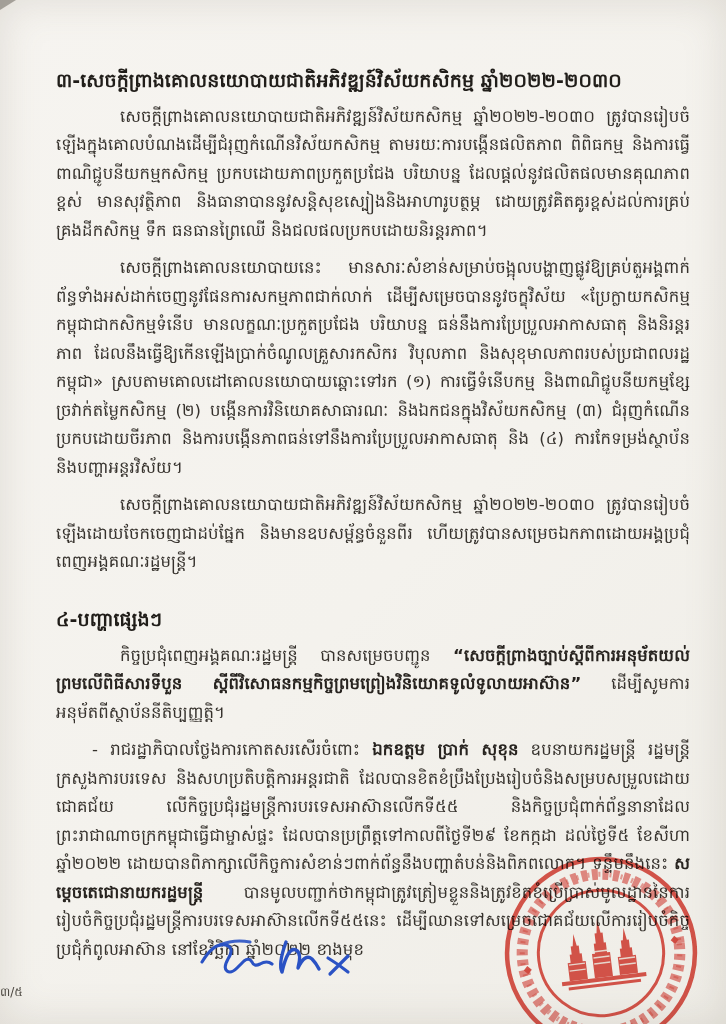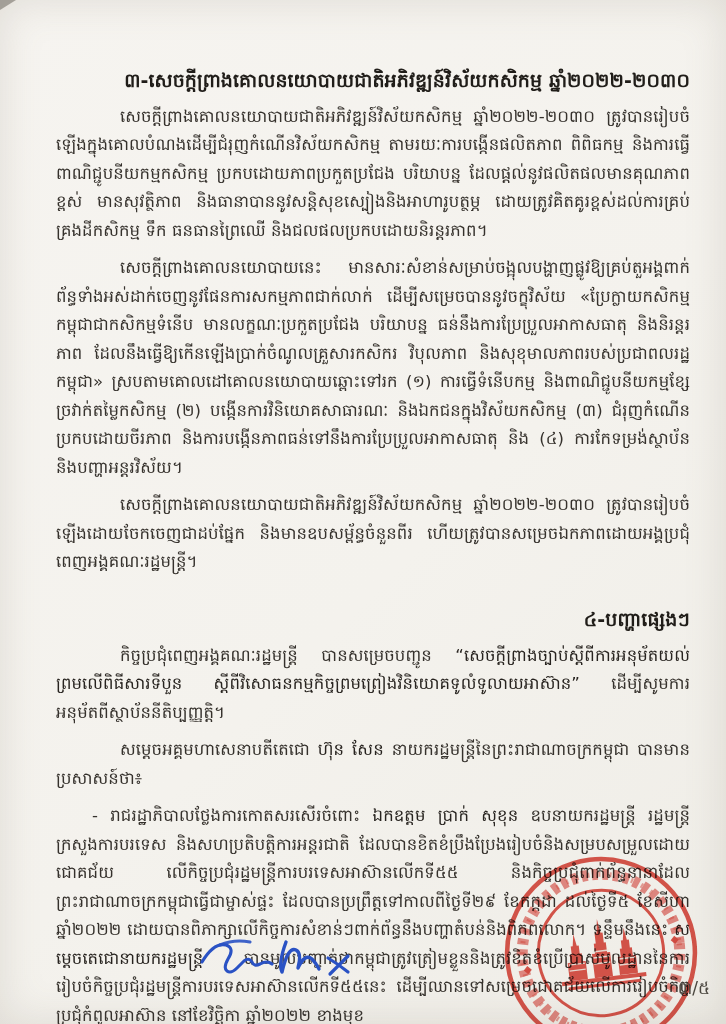--- a/index.html
+++ b/index.html
@@ -19,56 +19,55 @@
     background:#6b675f;clip-path:polygon(0 0,100% 0,0 100%);
     opacity:.55;
   }
   .content{
     position:absolute;top:66px;left:56px;right:36px;
     font-size:16.5px;line-height:1.73;text-align:justify;
     letter-spacing:.1px;
   }
   h1,h2{
     font-size:19px;line-height:1.5;margin:0 0 8px 0;
-    color:#201d19;font-weight:bold;text-align:right;
+    color:#201d19;font-weight:bold;text-align:left;
   }
   h2{margin-top:28px;}
   p{margin:0 0 9px 0;text-indent:64px;}
   p.bullet{text-indent:36px;}
-  .bd{font-weight:normal;color:#27231f;}
+  .bd{font-weight:bold;color:#27231f;}
   .signature{
     position:absolute;left:196px;top:928px;width:170px;height:64px;
     pointer-events:none;
   }
   .stamp{
     position:absolute;left:500px;top:852px;width:202px;height:202px;
     transform:rotate(-7deg);
     mix-blend-mode:multiply;opacity:.9;
     pointer-events:none;
   }
   .page-number{
-    position:absolute;bottom:22px;left:0;right:16px;
-    text-align:right;font-size:17px;color:#4a463f;
+    position:absolute;bottom:22px;left:0;right:4px;
+    text-align:left;font-size:12px;color:#4a463f;
   }
 </style>
 </head>
 <body>
 
 <div class="page">
   <div class="corner-artifact"></div>
 
   <div class="content">
     <h1>៣-សេចក្តីព្រាងគោលនយោបាយជាតិអភិវឌ្ឍន៍វិស័យកសិកម្ម ឆ្នាំ២០២២-២០៣០</h1>
     <p>សេចក្តីព្រាងគោលនយោបាយជាតិអភិវឌ្ឍន៍វិស័យកសិកម្ម ឆ្នាំ២០២២-២០៣០ ត្រូវបានរៀបចំឡើងក្នុងគោលបំណងដើម្បីជំរុញកំណើនវិស័យកសិកម្ម តាមរយៈការបង្កើនផលិតភាព ពិពិធកម្ម និងការធ្វើពាណិជ្ជូបនីយកម្មកសិកម្ម ប្រកបដោយភាពប្រកួតប្រជែង បរិយាបន្ន ដែលផ្តល់នូវផលិតផលមានគុណភាពខ្ពស់ មានសុវត្ថិភាព និងធានាបាននូវសន្តិសុខស្បៀងនិងអាហារូបត្ថម្ភ ដោយត្រូវគិតគូរខ្ពស់ដល់ការគ្រប់គ្រងដីកសិកម្ម ទឹក ធនធានព្រៃឈើ និងជលផលប្រកបដោយនិរន្តរភាព។</p>
     <p>សេចក្តីព្រាងគោលនយោបាយនេះ មានសារៈសំខាន់សម្រាប់ចង្អុលបង្ហាញផ្លូវឱ្យគ្រប់តួអង្គពាក់ព័ន្ធទាំងអស់ដាក់ចេញនូវផែនការសកម្មភាពជាក់លាក់ ដើម្បីសម្រេចបាននូវចក្ខុវិស័យ «ប្រែក្លាយកសិកម្មកម្ពុជាជាកសិកម្មទំនើប មានលក្ខណៈប្រកួតប្រជែង បរិយាបន្ន ធន់នឹងការប្រែប្រួលអាកាសធាតុ និងនិរន្តរភាព ដែលនឹងធ្វើឱ្យកើនឡើងប្រាក់ចំណូលគ្រួសារកសិករ វិបុលភាព និងសុខុមាលភាពរបស់ប្រជាពលរដ្ឋកម្ពុជា» ស្របតាមគោលដៅគោលនយោបាយឆ្ពោះទៅរក (១) ការធ្វើទំនើបកម្ម និងពាណិជ្ជូបនីយកម្មខ្សែច្រវាក់តម្លៃកសិកម្ម (២) បង្កើនការវិនិយោគសាធារណៈ និងឯកជនក្នុងវិស័យកសិកម្ម (៣) ជំរុញកំណើនប្រកបដោយចីរភាព និងការបង្កើនភាពធន់ទៅនឹងការប្រែប្រួលអាកាសធាតុ និង (៤) ការកែទម្រង់ស្ថាប័ន និងបញ្ហាអន្តរវិស័យ។</p>
     <p>សេចក្តីព្រាងគោលនយោបាយជាតិអភិវឌ្ឍន៍វិស័យកសិកម្ម ឆ្នាំ២០២២-២០៣០ ត្រូវបានរៀបចំឡើងដោយចែកចេញជាដប់ផ្នែក និងមានឧបសម្ព័ន្ធចំនួនពីរ ហើយត្រូវបានសម្រេចឯកភាពដោយអង្គប្រជុំពេញអង្គគណៈរដ្ឋមន្ត្រី។</p>
 
     <h2>៤-បញ្ហាផ្សេងៗ</h2>
     <p><span>កិច្ចប្រជុំពេញអង្គគណៈរដ្ឋមន្ត្រី បានសម្រេចបញ្ជូន </span><span class="bd">“សេចក្តីព្រាងច្បាប់ស្តីពីការអនុម័តយល់ព្រមលើពិធីសារទីបួន ស្តីពីវិសោធនកម្មកិច្ចព្រមព្រៀងវិនិយោគទូលំទូលាយអាស៊ាន”</span><span> ដើម្បីសូមការអនុម័តពីស្ថាប័ននីតិប្បញ្ញត្តិ។</span></p>
-    <p><span>សម្តេចអគ្គមហាសេនាបតីតេជោ </span><span class="bd">ហ៊ុន សែន</span><span> នាយករដ្ឋមន្ត្រីនៃព្រះរាជាណាចក្រកម្ពុជា បានមានប្រសាសន៍ថា៖</span></p>
     <p class="bullet"><span>- រាជរដ្ឋាភិបាលថ្លែងការកោតសរសើរចំពោះ </span><span class="bd">ឯកឧត្តម ប្រាក់ សុខុន</span><span> ឧបនាយករដ្ឋមន្ត្រី រដ្ឋមន្ត្រីក្រសួងការបរទេស និងសហប្រតិបត្តិការអន្តរជាតិ ដែលបានខិតខំប្រឹងប្រែងរៀបចំនិងសម្របសម្រួលដោយជោគជ័យ លើកិច្ចប្រជុំរដ្ឋមន្ត្រីការបរទេសអាស៊ានលើកទី៥៥ និងកិច្ចប្រជុំពាក់ព័ន្ធនានាដែលព្រះរាជាណាចក្រកម្ពុជាធ្វើជាម្ចាស់ផ្ទះ ដែលបានប្រព្រឹត្តទៅកាលពីថ្ងៃទី២៩ ខែកក្កដា ដល់ថ្ងៃទី៥ ខែសីហា ឆ្នាំ២០២២ ដោយបានពិភាក្សាលើកិច្ចការសំខាន់ៗពាក់ព័ន្ធនឹងបញ្ហាតំបន់និងពិភពលោក។ ទន្ទឹមនឹងនេះ </span><span class="bd">សម្តេចតេជោនាយករដ្ឋមន្ត្រី</span><span> បានមូលបញ្ជាក់ថាកម្ពុជាត្រូវត្រៀមខ្លួននិងត្រូវខិតខំប្រើប្រាស់មូលដ្ឋាននៃការរៀបចំកិច្ចប្រជុំរដ្ឋមន្ត្រីការបរទេសអាស៊ានលើកទី៥៥នេះ ដើម្បីឈានទៅសម្រេចជោគជ័យលើការរៀបចំកិច្ចប្រជុំកំពូលអាស៊ាន នៅខែវិច្ឆិកា ឆ្នាំ២០២២ ខាងមុខ</span></p>
   </div>
 
   <svg class="signature" viewBox="0 0 170 64" aria-hidden="true">
     <g fill="none" stroke="#2a52c4" stroke-width="3.1" stroke-linecap="round" stroke-linejoin="round">
       <path d="M6,34 q12,-20 24,-17 q9,3 2,14 q-5,9 -1,12 q4,3 10,-3 l7,-7 q5,-4 8,1 q2,5 8,2 q7,-4 12,0"></path>
       <path d="M24,17 q14,-6 30,-3" opacity="0.9"></path>
       <path d="M90,14 q-8,22 -4,30 q6,-26 14,-22 q6,3 2,18 q7,-15 14,-9 q4,4 7,10" stroke-width="3.4"></path>
       <path d="M132,30 q10,6 20,14" stroke-width="3.2"></path>
       <path d="M152,28 q-9,9 -18,18" stroke-width="3.2"></path>

